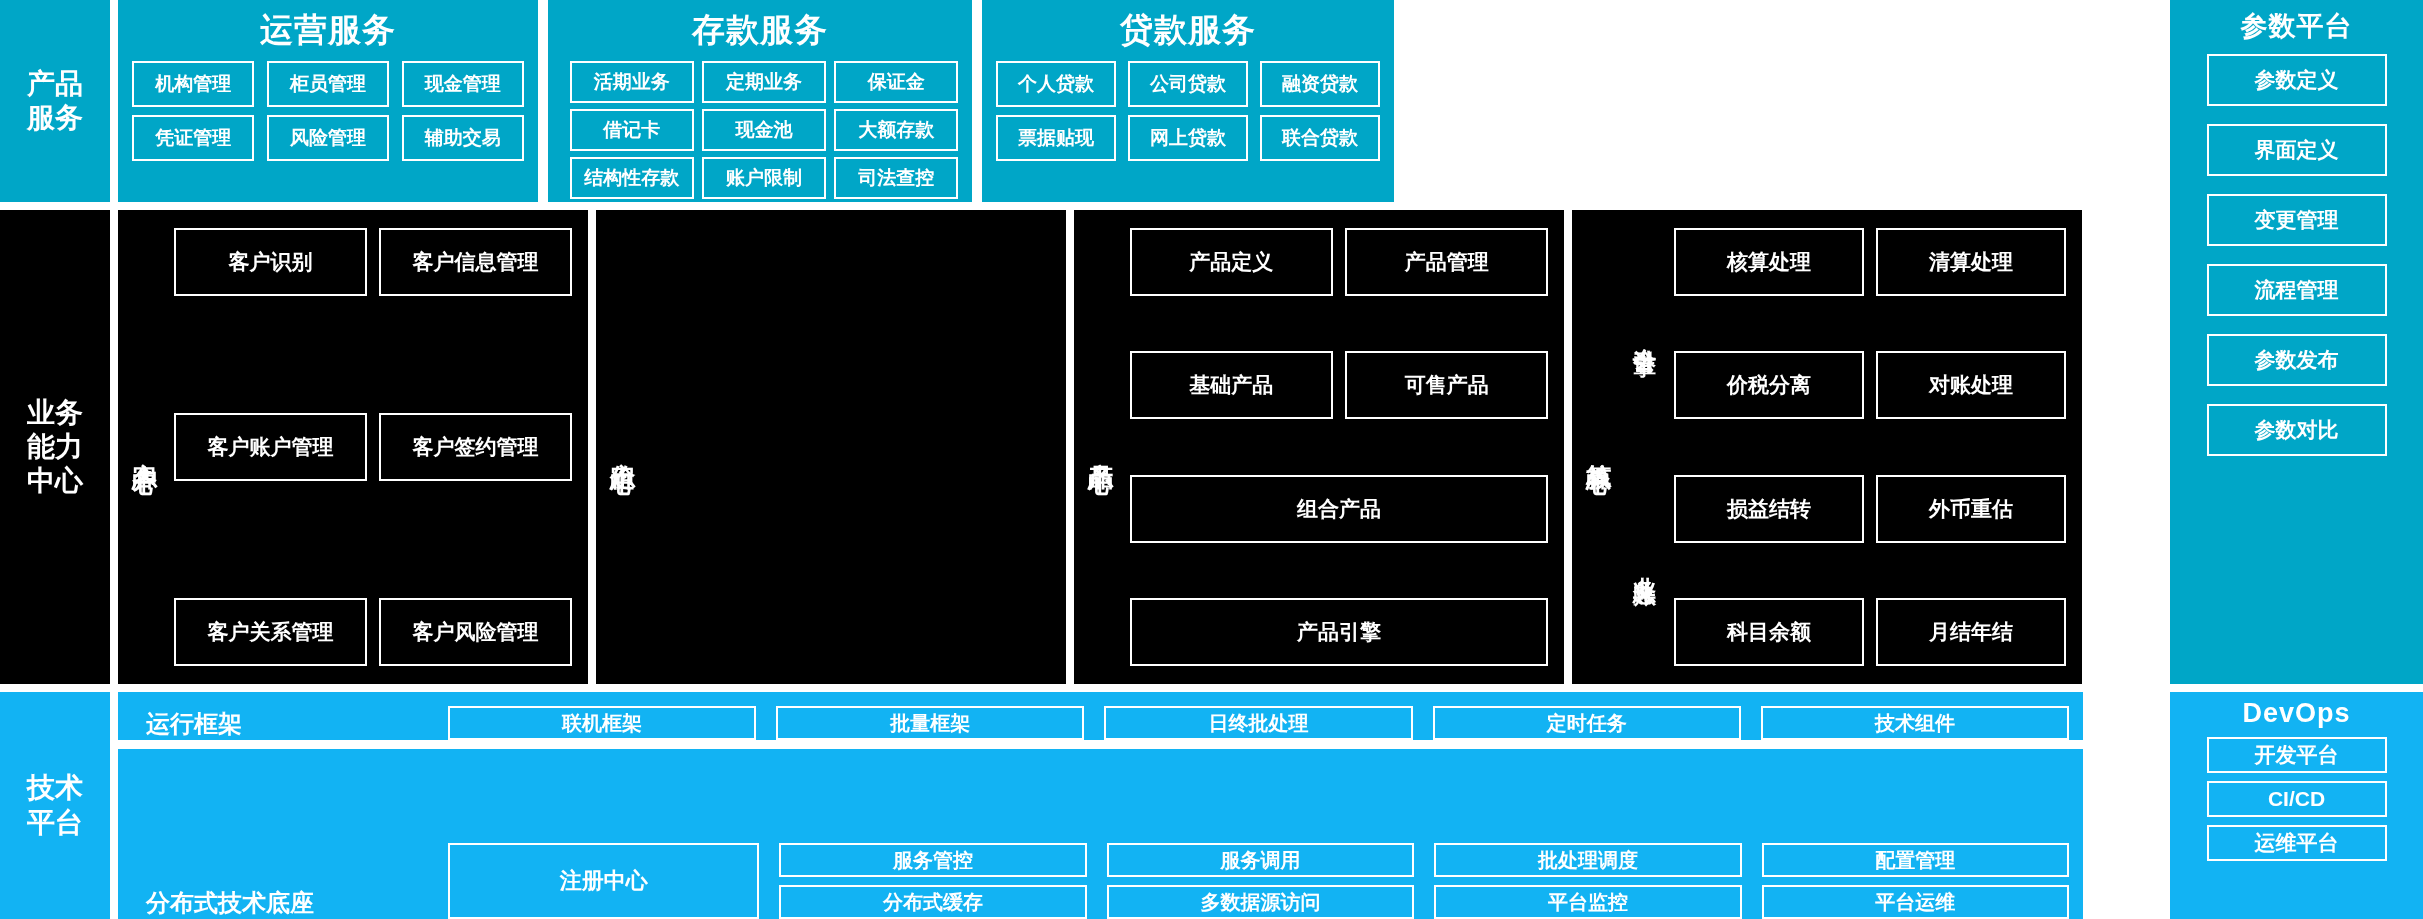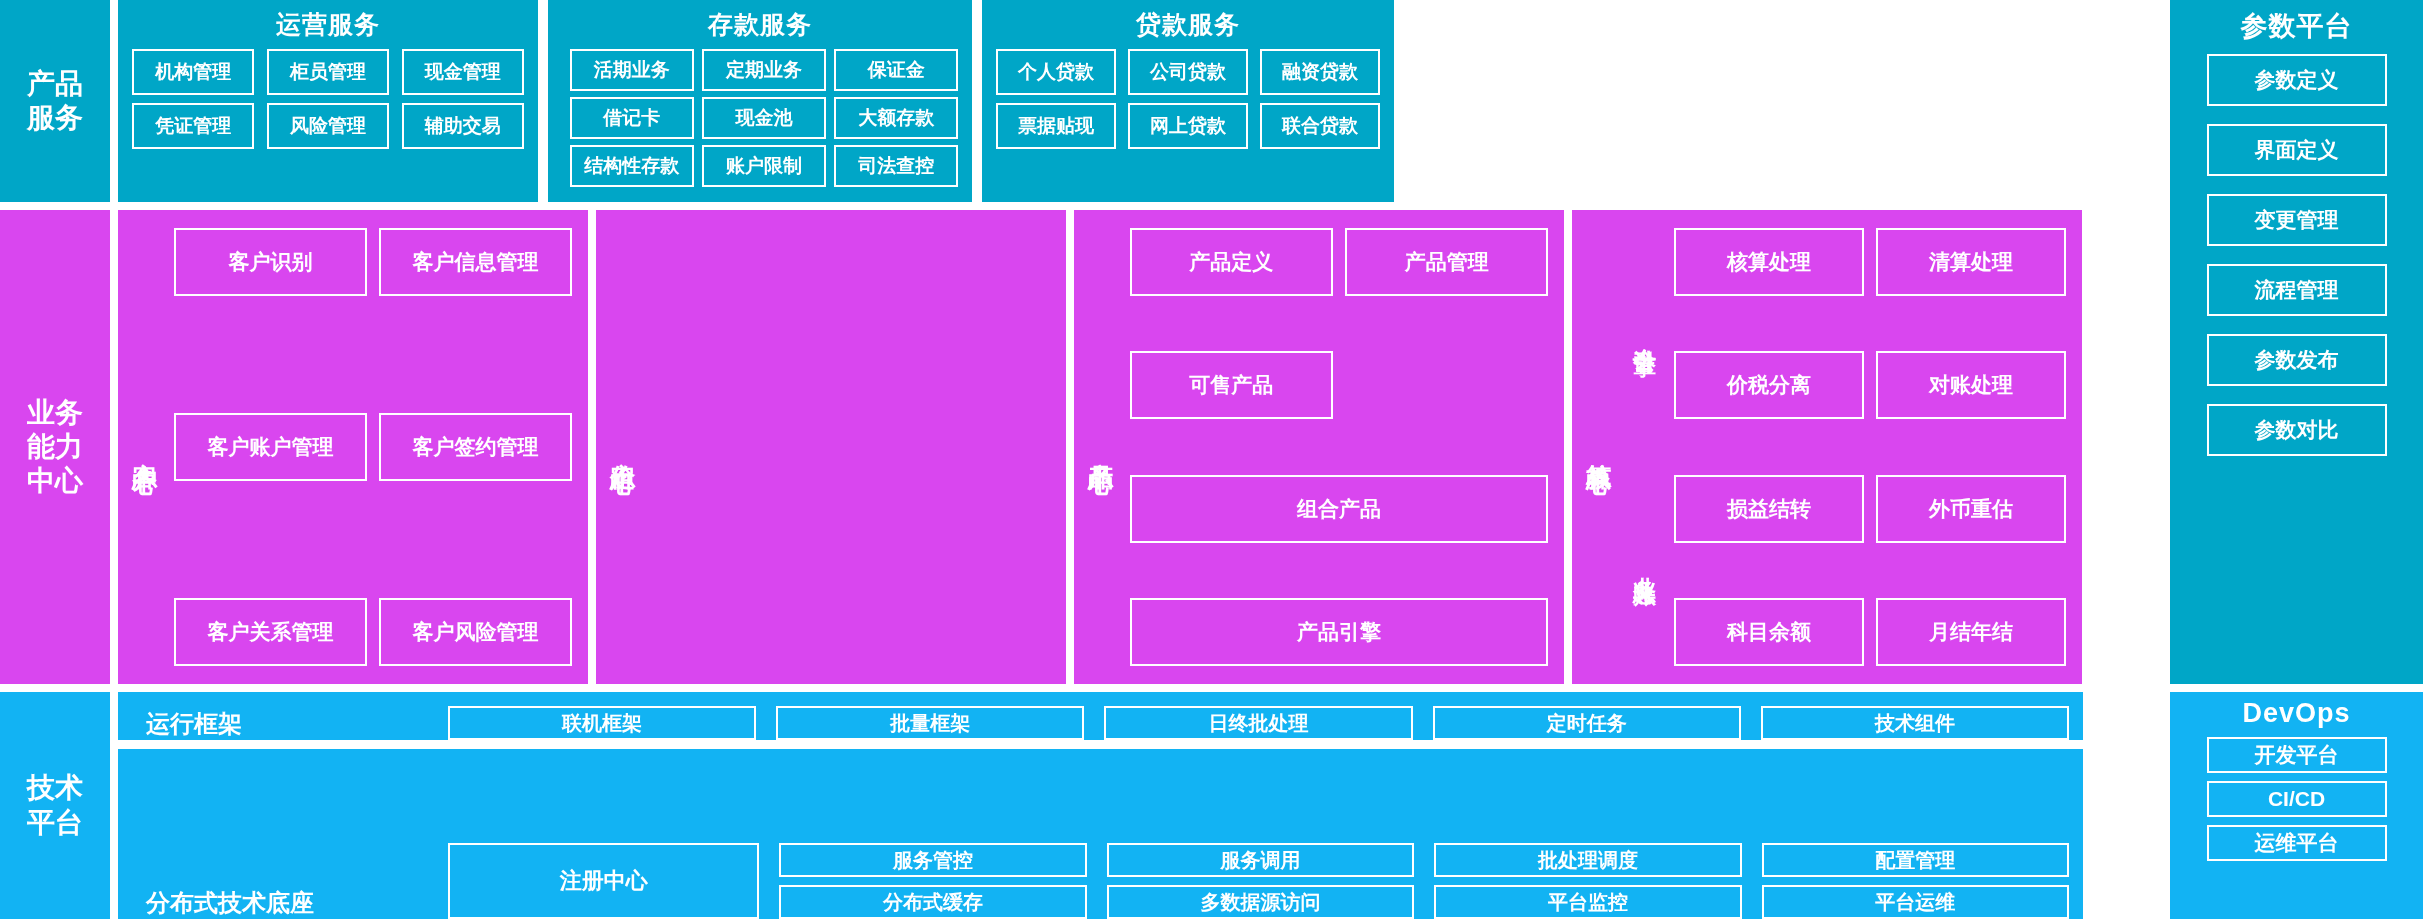--- a/index.html
+++ b/index.html
@@ -4,29 +4,29 @@
 <style>
   html,body{margin:0;padding:0;background:#ffffff;}
   body{width:2423px;height:919px;font-family:"Liberation Sans","DejaVu Sans",sans-serif;overflow:hidden;}
   .page{position:relative;width:2423px;height:919px;background:#fff;box-sizing:border-box;}
 
   
   .band{position:absolute;display:flex;box-sizing:border-box;}
   .sidelabel{display:flex;align-items:center;justify-content:center;text-align:center;
              color:#fff;font-weight:bold;line-height:1.22;box-sizing:border-box;}
   .panel{box-sizing:border-box;position:relative;}
-  .panel-title{text-align:center;color:#fff;font-weight:bold;font-size:25px;letter-spacing:1px;}
+  .panel-title{text-align:center;color:#fff;font-weight:bold;font-size:33px;letter-spacing:1px;}
   .cell{border:2px solid #ffffff;display:flex;align-items:center;justify-content:center;
         color:#ffffff;font-weight:bold;box-sizing:border-box;text-align:center;}
   .vlabel{writing-mode:vertical-rl;text-orientation:upright;color:#fff;font-weight:bold;
           display:flex;align-items:center;justify-content:center;line-height:1.05;letter-spacing:2px;}
 
   
   .teal{background:#00A6C7;}
-  .gray{background:#d946ef;}
+  .gray{background:#000000;}
   .blue{background:#12B3F3;}
 
   
   #row1{left:0;top:0;width:2423px;height:202px;}
   #row1-label{width:110px;height:202px;font-size:28px;}
   #row1-panels{position:absolute;left:118px;top:0;right:0;height:202px;display:flex;gap:10px;}
   .svc-panel{height:202px;padding:8px 14px 0 14px;}
   #svc-ops{width:420px;}
   #svc-dep{width:424px;}
   #svc-loan{width:412px;}
@@ -144,20 +144,21 @@
 
       <div class="panel gray cap" id="cap-price">
         <div class="vlabel">定价中心</div>
       </div>
 
       <div class="panel gray cap" id="cap-prod">
         <div class="vlabel">产品中心</div>
         <div class="cap-body">
           <div class="cell half">产品定义</div>
           <div class="cell half">产品管理</div>
+          <div class="cell half">基础产品</div>
           <div class="cell half">可售产品</div>
           <div class="cell full">组合产品</div>
           <div class="cell full">产品引擎</div>
         </div>
       </div>
 
       <div class="panel gray cap" id="cap-acct">
         <div class="vlabel">核算中心</div>
         <div class="vstack">
           <div class="vlabel">会计引擎</div>

